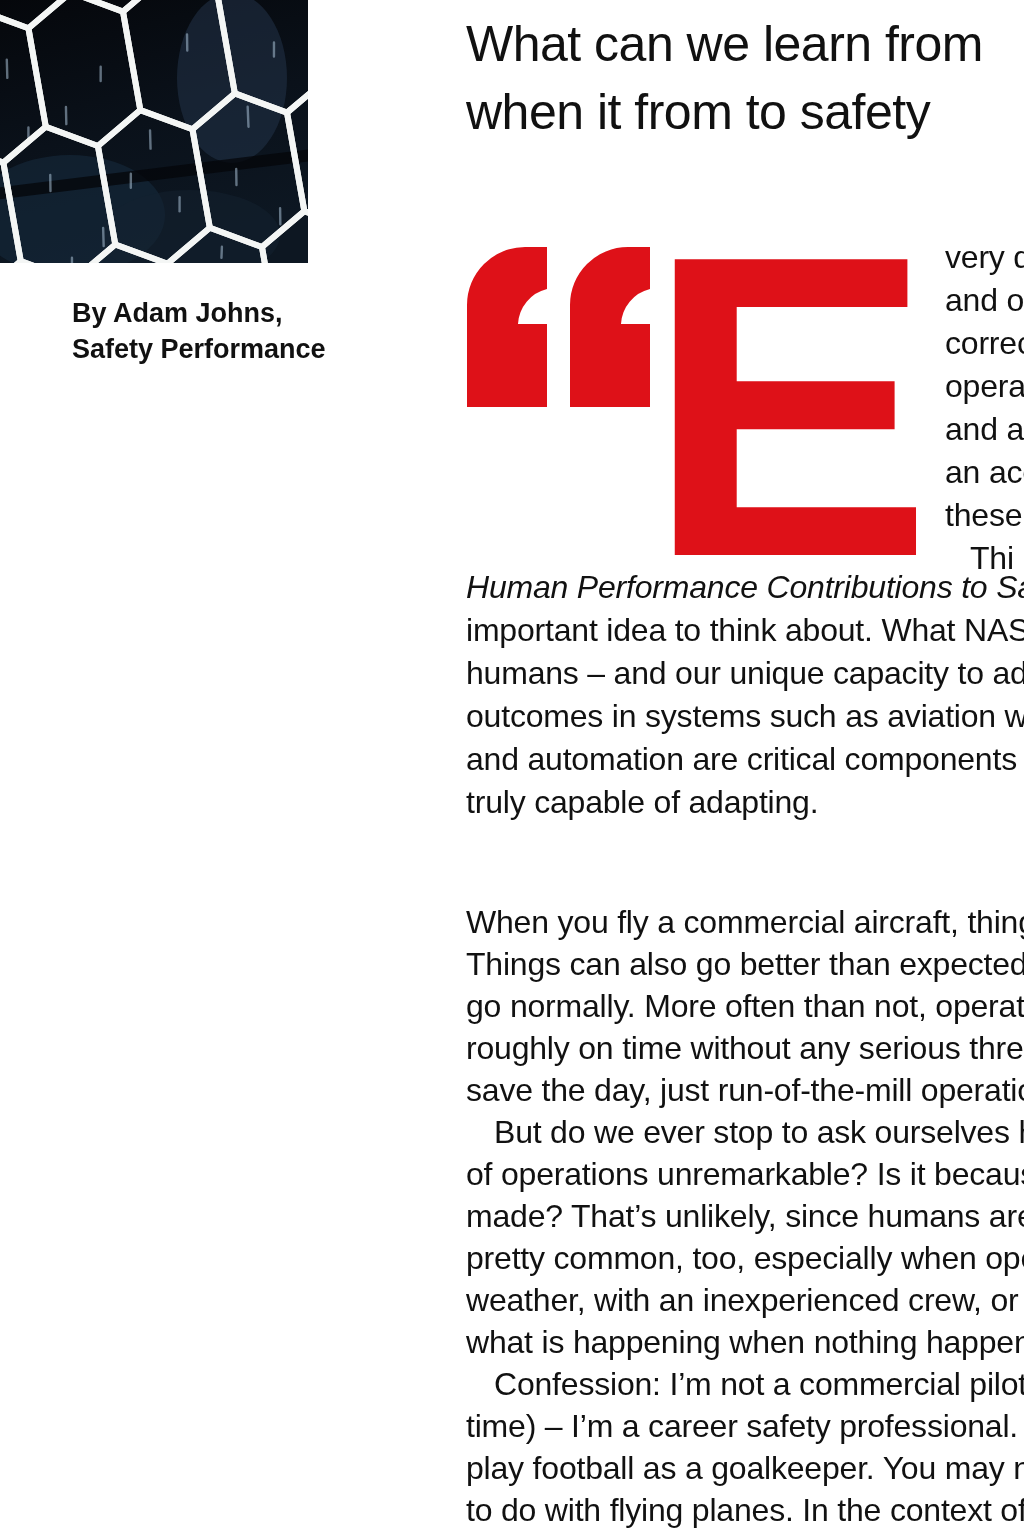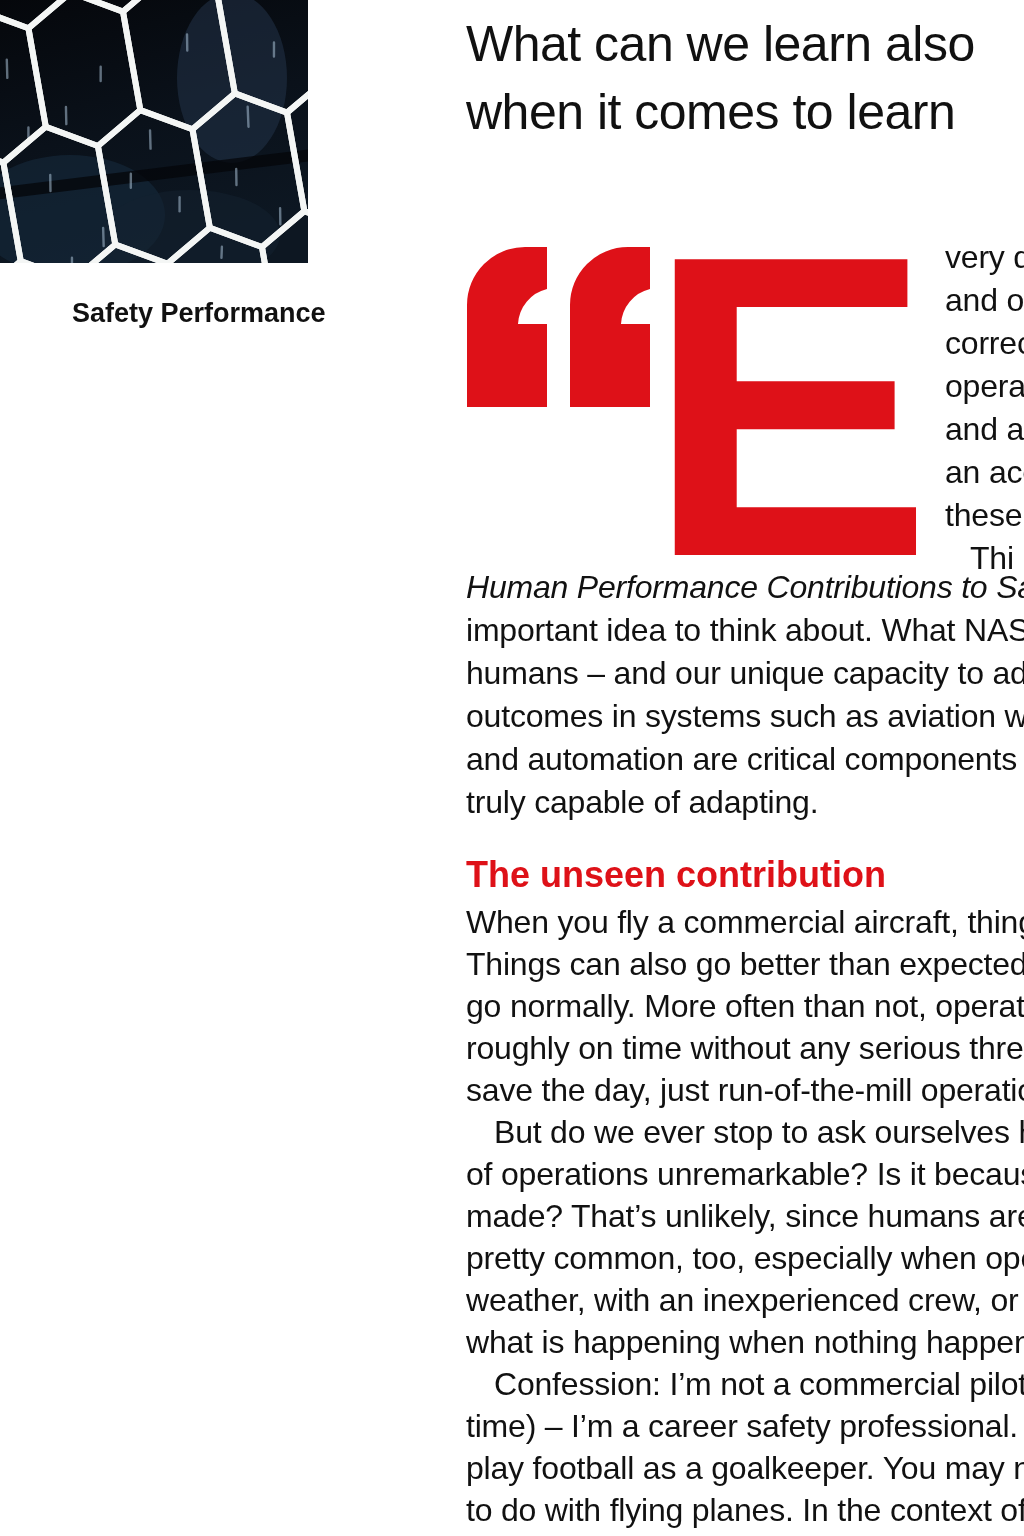--- a/index.html
+++ b/index.html
@@ -88,26 +88,27 @@
 
         <path d="M0,236 L48,264 L48,364 L0,392 L-48,364 L-48,264 Z"></path>
         <path d="M96,236 L144,264 L144,364 L96,392 L48,364 L48,264 Z"></path>
         <path d="M192,236 L240,264 L240,364 L192,392 L144,364 L144,264 Z"></path>
         <path d="M288,236 L336,264 L336,364 L288,392 L240,364 L240,264 Z"></path>
       </g>
     </g>
   </svg>
 
   <div class="byline">
+    <div>By Adam Johns,</div>
     <div>Safety Performance</div>
   </div>
 
   <h1 class="headline">
-    <div>What can we learn also</div>
-    <div>when it comes to learn</div>
+    <div>What can we learn from</div>
+    <div>when it from to safety</div>
   </h1>
 
   <svg class="dropcap-svg" viewBox="0 0 470 312" aria-hidden="false">
     <g class="accent-fill" style="fill: rgb(222, 17, 24);">
       <path transform="translate(1,2)" d="M58,0 L80,0 L80,42 A38,38 0 0 0 51,77 L80,77 L80,160 L0,160 L0,58 A58,58 0 0 1 58,0 Z"></path>
       <path transform="translate(104,2)" d="M58,0 L80,0 L80,42 A38,38 0 0 0 51,77 L80,77 L80,160 L0,160 L0,58 A58,58 0 0 1 58,0 Z"></path>
     </g>
     <text class="accent-fill" x="180" y="310" font-family="Liberation Sans, sans-serif" font-weight="bold" font-size="430" style="fill: rgb(222, 17, 24);">E</text>
   </svg>
 
@@ -124,21 +125,20 @@
 
   <div class="para para-nasa">
     <div class="italic">Human Performance Contributions to Safet</div>
     <div>important idea to think about. What NASA a</div>
     <div>humans – and our unique capacity to adapt</div>
     <div>outcomes in systems such as aviation would</div>
     <div>and automation are critical components of t</div>
     <div>truly capable of adapting.</div>
   </div>
 
-  <h2 class="subhead accent-text" style="color: rgb(222, 17, 24);">The unseen contribution</h2>
 
   <div class="para para-main">
     <div>When you fly a commercial aircraft, things c</div>
     <div>Things can also go better than expected. B</div>
     <div>go normally. More often than not, operationa</div>
     <div>roughly on time without any serious threats,</div>
     <div>save the day, just run-of-the-mill operations.</div>
     <div class="ind2">But do we ever stop to ask ourselves ho</div>
     <div>of operations unremarkable? Is it because t</div>
     <div>made? That’s unlikely, since humans are fal</div>

